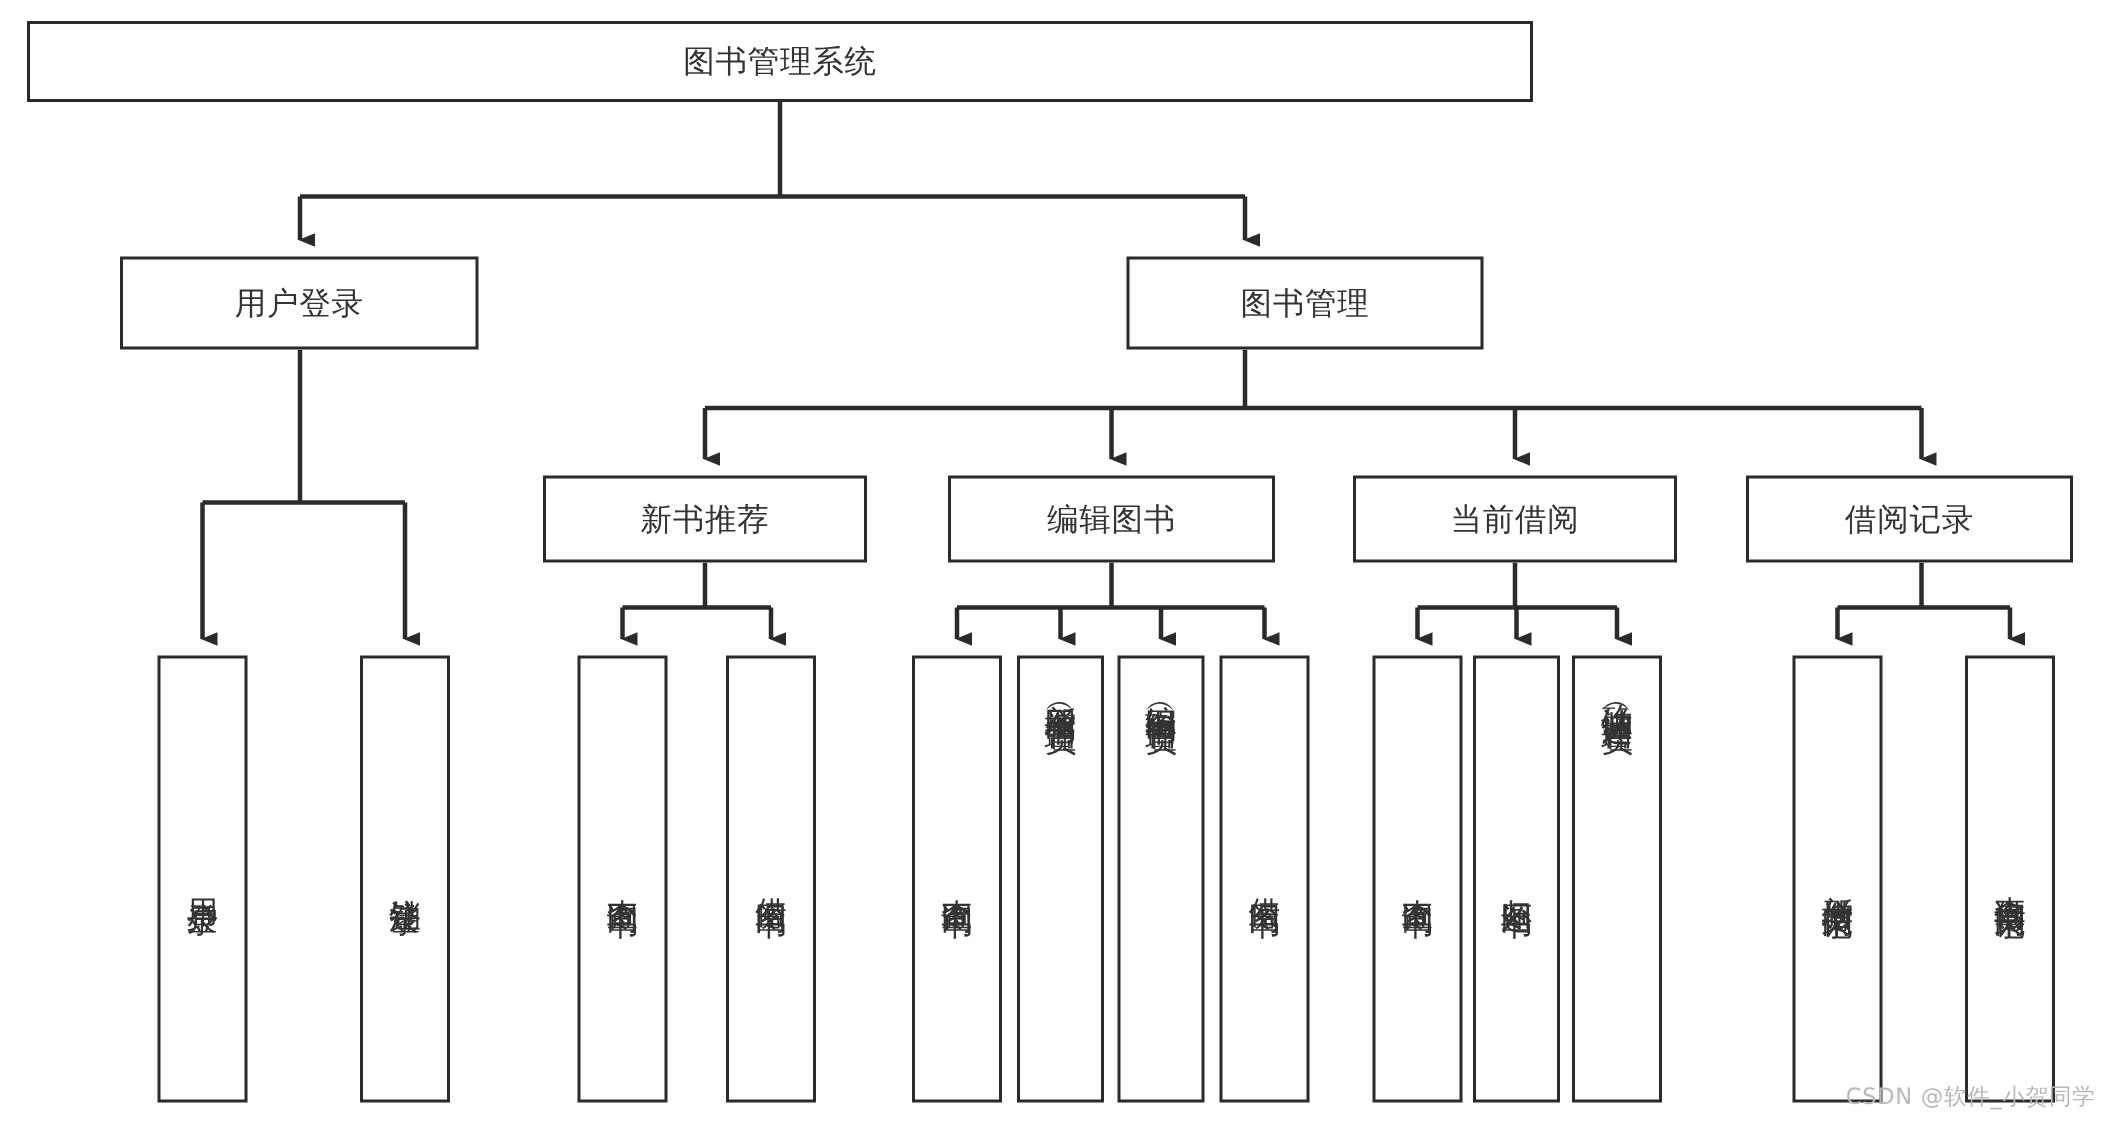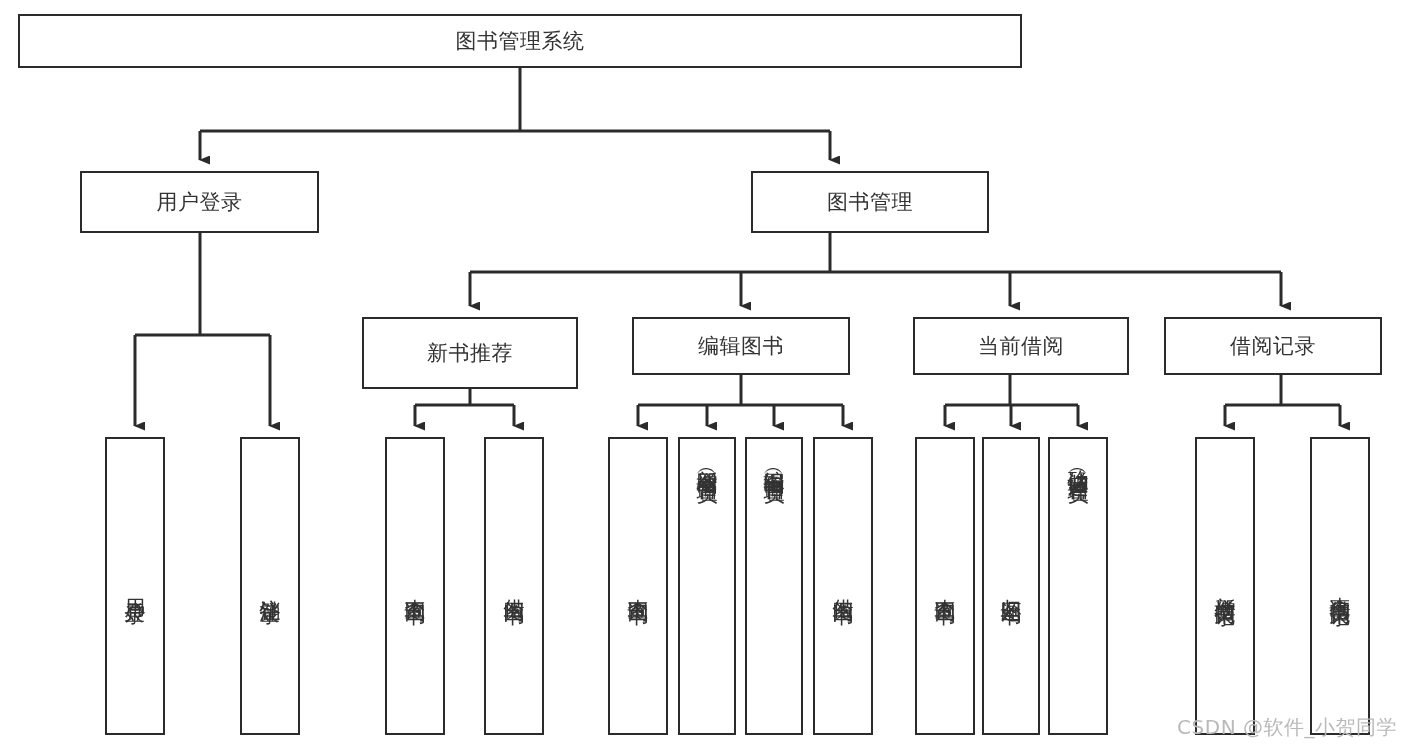--- a/index.html
+++ b/index.html
@@ -59,21 +59,21 @@
     padding-top: 14px;
   }
   .node.vertical.short {
     align-items: center;
     padding-top: 0;
   }
   #watermark {
     position: absolute;
     right: 8px;
     bottom: 6px;
-    font-size: 20px;
+    font-size: 15px;
     color: #b9b9b9;
     z-index: 5;
     white-space: nowrap;
     letter-spacing: 0.5px;
   }
 </style>
 </head>
 <body>
 
 <div id="diagram-root">
@@ -144,27 +144,27 @@
     <span class="node-label">图书管理系统</span>
   </div>
 
   <div class="node" id="node-l2-0" style="left: 80px; top: 171px; width: 239px; height: 62px;">
     <span class="node-label">用户登录</span>
   </div>
   <div class="node" id="node-l2-1" style="left: 711px; top: 171px; width: 238px; height: 62px; margin-left: 40px;">
     <span class="node-label">图书管理</span>
   </div>
 
-  <div class="node" id="node-l3-0" style="left: 362px; top: 317px; width: 216px; height: 72px;">
+  <div class="node" id="node-l3-0" style="left: 362px; top: 317px; width: 216px; height: 58px;">
     <span class="node-label">新书推荐</span>
   </div>
   <div class="node" id="node-l3-1" style="left: 632px; top: 317px; width: 218px; height: 58px;">
     <span class="node-label">编辑图书</span>
   </div>
-  <div class="node" id="node-l3-2" style="left: 902px; top: 317px; width: 216px; height: 58px; margin-left: 11px;">
+  <div class="node" id="node-l3-2" style="left: 902px; top: 317px; width: 216px; height: 58px;">
     <span class="node-label">当前借阅</span>
   </div>
   <div class="node" id="node-l3-3" style="left: 1164px; top: 317px; width: 218px; height: 58px;">
     <span class="node-label">借阅记录</span>
   </div>
 
   <div class="node vertical short" id="node-leaf-0" style="left: 105px; top: 437px; width: 60px; height: 298px;">
     <span class="node-label">用户登录</span>
   </div>
   <div class="node vertical short" id="node-leaf-1" style="left: 240px; top: 437px; width: 60px; height: 298px;">

